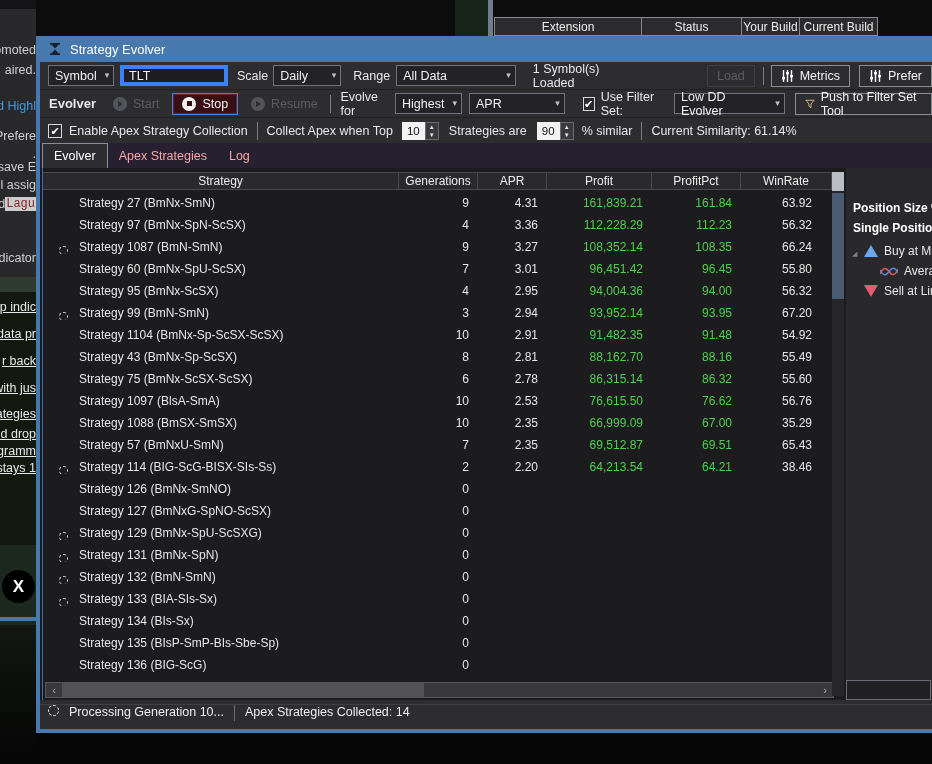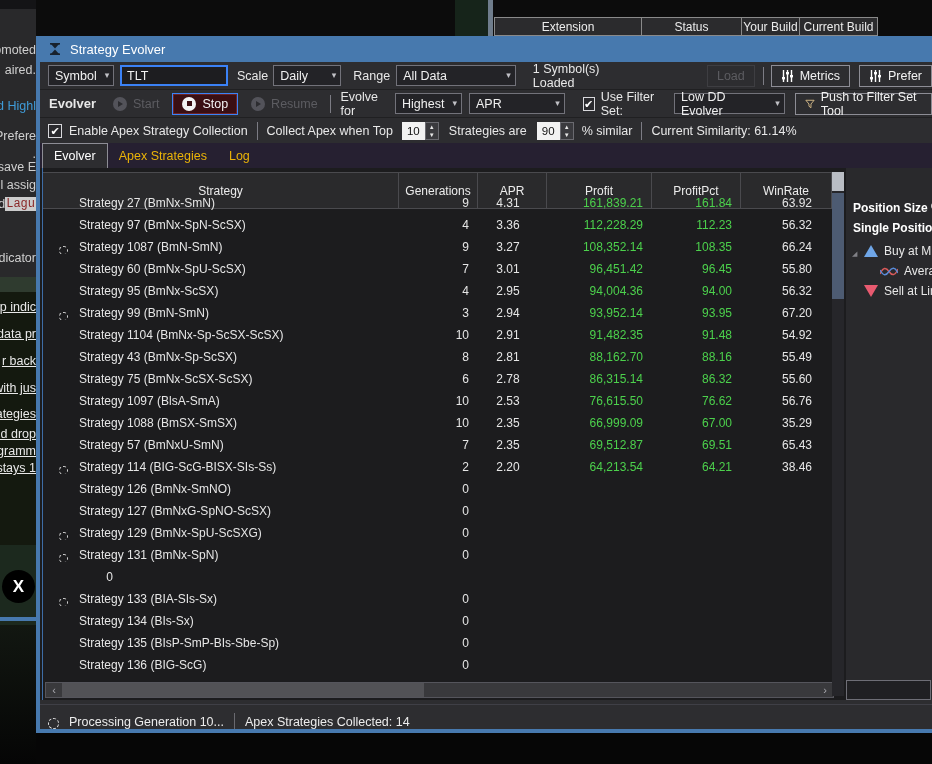--- a/index.html
+++ b/index.html
@@ -43,21 +43,21 @@
   #titlebar { position:absolute; left:0; top:0; width:892px; height:26px; background:#4779ae;
      display:flex; align-items:center; padding-left:8px; gap:8px; color:#fff; font-size:13px; }
   .tb { position:absolute; left:0; width:892px; display:flex; align-items:center; color:#e8e8e8; font-size:12.5px; }
   #tb1 { top:26px; height:28px; border-bottom:1px solid #202022; }
   #tb2 { top:54px; height:28px; border-bottom:1px solid #202022; }
   #tb3 { top:82px; height:25px; }
 
   .dd { display:flex; align-items:center; height:21px; background:#232327; border:1px solid #72727a;
      color:#f0f0f0; padding:0 4px 0 6px; }
   .dd .chev { margin-left:auto; padding-left:8px; color:#c0c0c6; font-size:9px; line-height:1; }
-  .inp { height:21px; background:#1d1d20; border:2px solid #3b82f6; color:#f2f2f2;
+  .inp { height:21px; background:#1d1d20; border:4px solid #3b82f6; color:#f2f2f2;
      font-size:12.5px; padding:0 5px; font-family:inherit; }
   .lbl { color:#e8e8e8; }
   .btn { height:22px; display:flex; align-items:center; gap:6px; padding:0 9px;
      background:#2d2d30; border:1px solid #8d8d95; color:#f2f2f2; }
   .btn.disabled { border-color:#3e3e42; color:#5c5c61;align-items:center; }
   .btn.stop { background:#3a0f13; border:1px solid #3b82f6; box-shadow:inset 0 0 0 1px #6b2326; }
   .toolitem { display:flex; align-items:center; gap:6px; color:#5c5c61; }
   .playcircle { width:14px; height:14px; border-radius:50%; background:#53535a; position:relative; }
   .playcircle::after { content:""; position:absolute; left:5px; top:4px; border-left:5px solid #2c2c30;
      border-top:3px solid transparent; border-bottom:3px solid transparent; }
@@ -68,35 +68,35 @@
      color:#fff; font-size:11px; line-height:12px; text-align:center; }
   .spinbox { width:23px; height:18px; background:#f2f2f2; color:#111; font-size:11.5px;
      display:flex; align-items:center; justify-content:center; }
   .spinarrows { width:14px; height:18px; display:flex; flex-direction:column; border:1px solid #6a6a70; }
   .spinarrows span { flex:1; background:#3a3a3e; color:#e8e8e8; font-size:6px; line-height:8px; text-align:center; }
   .icon-svg { display:block; }
 
   
   #tabstrip { position:absolute; left:0; top:107px; width:892px; height:25px; background:#262031;
      display:flex; align-items:flex-end; padding-left:2px; }
-  .tab { height:24px; display:flex; align-items:center; padding:0 11px; color:#eab308; font-size:12.5px; }
+  .tab { height:24px; display:flex; align-items:center; padding:0 11px; color:#fca5a5; font-size:12.5px; }
   .tab.active { background:#2d2d30; color:#fff; border:1px solid #8d8d95; border-bottom:none; height:25px; }
 
   
   #content { position:absolute; left:0; top:132px; width:892px; height:532px; background:#1c1c1e; }
   #table-area { position:absolute; left:2px; top:0; width:789px; height:532px; border-left:1px solid #3e6da6; }
-  #thead { position:absolute; left:0; top:4px; width:789px; height:37px; display:flex;
+  #thead { position:absolute; left:0; top:4px; width:789px; height:18px; display:flex;
      background:#2a2a2c; border-top:1px solid #4a4a4e; border-bottom:1px solid #4a4a4e; }
   .th { display:flex; align-items:center; justify-content:center; color:#ececec; font-size:12px;
      border-right:1px solid #4a4a4e; }
   #tbody { position:absolute; left:0; top:24px; width:789px; }
   .trow { display:flex; height:22px; align-items:center; color:#e6e6e6; font-size:12px; }
   .c0 { width:356px; position:relative; padding-left:36px; white-space:nowrap; overflow:hidden; }
   .c1 { width:79px; text-align:right; padding-right:9px; }
-  .c2 { width:69px; text-align:center; padding-right:9px; }
+  .c2 { width:69px; text-align:right; padding-right:9px; }
   .c3 { width:105px; text-align:right; padding-right:9px; }
   .c4 { width:89px; text-align:right; padding-right:9px; }
   .c5 { width:91px; text-align:right; padding-right:20px; }
   .green { color:#4cd14c; }
   .spin-ico { position:absolute; left:16px; top:6px; width:9px; height:9px;
      border:1.5px dashed #d8d8d8; border-radius:50%; }
 
   
   #hscroll { position:absolute; left:2px; top:514px; width:789px; height:16px; background:#3a3a3d;
      border:1px solid #55555c; display:flex; }
@@ -115,21 +115,21 @@
   .tri-up { width:0; height:0; border-left:7px solid transparent; border-right:7px solid transparent;
      border-bottom:12px solid #6fa6e8; }
   .tri-down { width:0; height:0; border-left:7px solid transparent; border-right:7px solid transparent;
      border-top:12px solid #e85a70; }
   .expander { position:absolute; left:-12px; top:6px; color:#808086; font-size:7px; }
   #rp-footer { position:absolute; left:806px; top:512px; width:85px; height:20px;
      background:#202023; border:1px solid #6e6e76; }
 
   
   #statusbar { position:absolute; left:0; bottom:0; width:892px; height:25px; background:#2d2d30;
-     border-top:1px solid #3f3f46; display:flex; align-items:flex-end; padding-left:8px;
+     border-top:1px solid #3f3f46; display:flex; align-items:flex-start; padding-left:8px;
      color:#ececec; font-size:12.5px; gap:10px; }
   .status-spin { width:11px; height:11px; border:1.6px dashed #e0e0e0; border-radius:50%; }
   .status-sep { width:1px; height:16px; background:#6a6a70; }
 </style>
 </head>
 <body>
 
 <div id="screen">
 
   <div id="bg-left">
@@ -445,20 +445,21 @@
             </div>
             <div class="trow">
               <div class="c0"><span class="spin-ico"></span><span>Strategy 131 (BmNx-SpN)</span></div>
               <div class="c1">0</div>
               <div class="c2"></div>
               <div class="c3 green"></div>
               <div class="c4 green"></div>
               <div class="c5"></div>
             </div>
             <div class="trow">
+              <div class="c0"><span class="spin-ico"></span><span>Strategy 132 (BmN-SmN)</span></div>
               <div class="c1">0</div>
               <div class="c2"></div>
               <div class="c3 green"></div>
               <div class="c4 green"></div>
               <div class="c5"></div>
             </div>
             <div class="trow">
               <div class="c0"><span class="spin-ico"></span><span>Strategy 133 (BIA-SIs-Sx)</span></div>
               <div class="c1">0</div>
               <div class="c2"></div>

